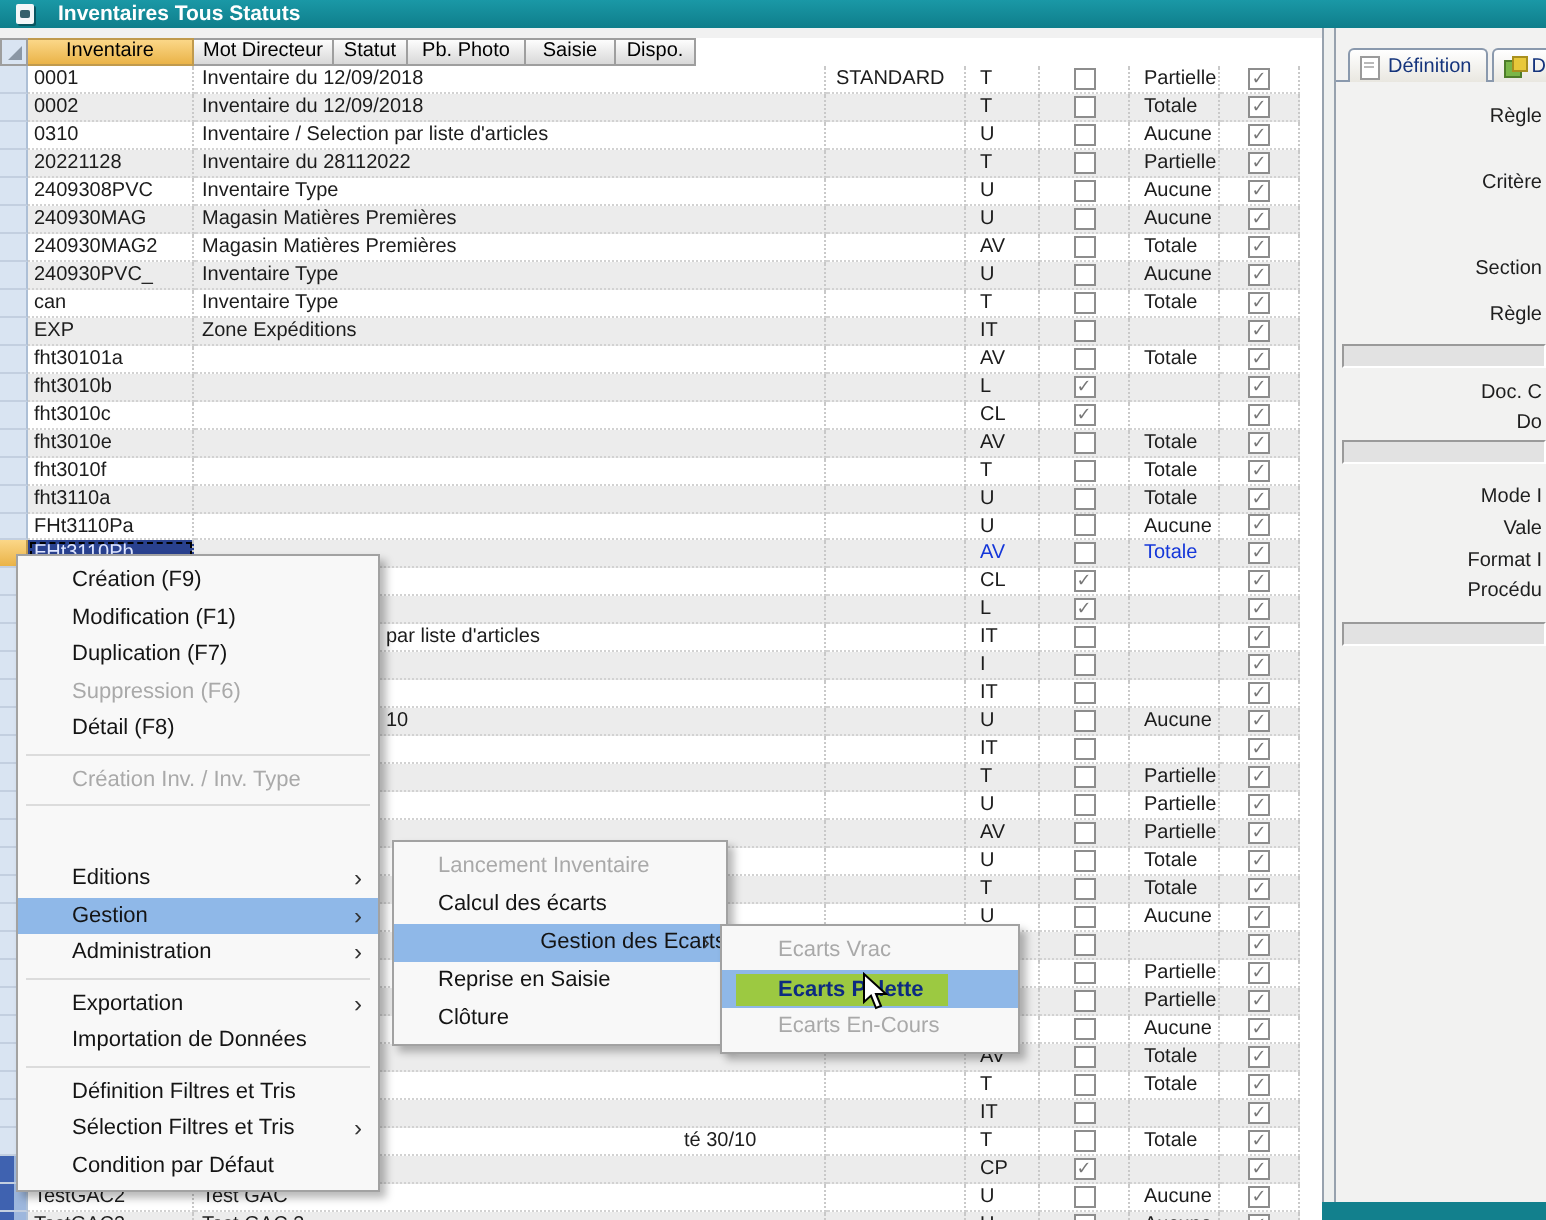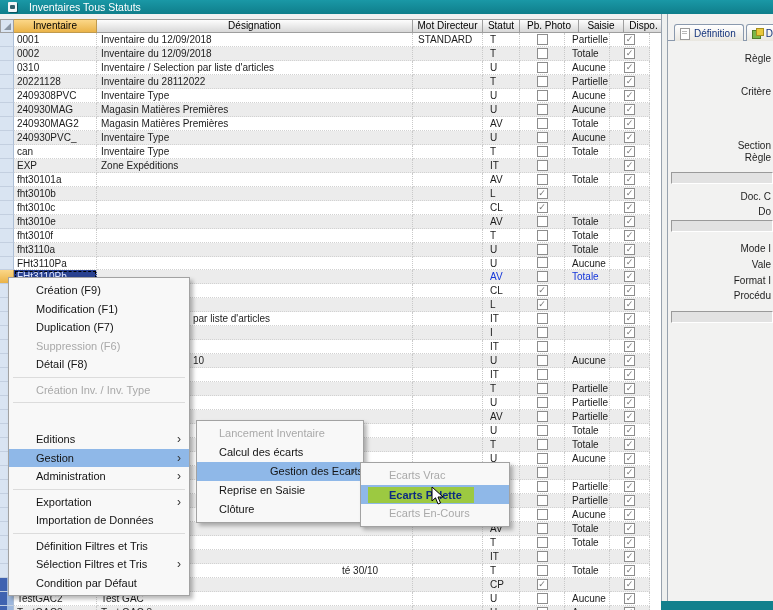--- a/index.html
+++ b/index.html
@@ -2,21 +2,21 @@
 <html><head>
 <meta charset="utf-8">
 <style>
   html,body{margin:0;padding:0}
   body{width:773px;height:610px;position:relative;overflow:hidden;
        font-family:"Liberation Sans",sans-serif;background:#ffffff;}
 
   
   .titlebar{position:absolute;left:0;top:0;width:773px;height:14px;
     background:linear-gradient(#1a98a6,#0f7e8b);color:#fff;font-size:10.5px;
-    font-weight:normal;display:flex;align-items:center;z-index:5;}
+    font-weight:bold;display:flex;align-items:center;z-index:5;}
   .app-icon{width:11px;height:10px;margin:0 10px 0 8px;position:relative;}
   .app-icon .pg{position:absolute;left:0;top:0;width:9px;height:10px;background:#f4f6f8;
     border-radius:1px;box-shadow:1px 1px 0 #0a5560;}
   .app-icon .dot{position:absolute;left:2px;top:3px;width:5px;height:4px;background:#35606b;border-radius:1px;}
   .gapstrip{position:absolute;left:0;top:14px;width:773px;height:5px;background:#f1f1f1;}
 
   
   .hdr{position:absolute;left:0;top:19px;height:14px;display:flex;z-index:2;}
   .hcell{box-sizing:border-box;height:14px;border:1px solid #9e9e9e;border-left:none;
     background:linear-gradient(#fdfdfd,#d8d8d8);font-size:10px;line-height:12px;
@@ -100,21 +100,20 @@
     </span>
   <span>Inventaires Tous Statuts</span>
 </div>
 <div class="gapstrip"></div>
 
 <div class="hdr">
   <div class="hcell first" style="width:14px">
       <span class="corner-tri"></span>
     </div>
   <div class="hcell sorted" style="width:83px">Inventaire</div>
-  <div class="hcell" style="width:316px">Désignation</div>
   <div class="hcell" style="width:70px">Mot Directeur</div>
   <div class="hcell" style="width:37px">Statut</div>
   <div class="hcell" style="width:59px">Pb. Photo</div>
   <div class="hcell" style="width:45px">Saisie</div>
   <div class="hcell" style="width:40px">Dispo.</div>
 </div>
 
 <div class="rows" id="rows">
     <div class="row">
       <div class="cell c-sel"></div>
@@ -760,21 +759,21 @@
         <span class="a"></span>
         <span class="b"></span>
       </span>
     <span>D</span>
   </div>
 </div>
 <div class="panelbody"></div>
 <div id="plabels">
     <div class="plabel" style="top: 53px;">Règle</div>
     <div class="plabel" style="top: 86px;">Critère</div>
-    <div class="plabel" style="top: 140px;">Section</div>
+    <div class="plabel" style="top: 129px;">Section</div>
     <div class="plabel" style="top: 152px;">Règle</div>
     <div class="plabel" style="top: 191px;">Doc. C</div>
     <div class="plabel" style="top: 206px;">Do</div>
     <div class="plabel" style="top: 243px; margin-left: 20px;">Mode I</div>
     <div class="plabel" style="top: 259px;">Vale</div>
     <div class="plabel" style="top: 275px;">Format I</div>
     <div class="plabel" style="top: 290px;">Procédu</div>
   </div>
 <div class="pbar" style="top:172px"></div>
 <div class="pbar" style="top:220px"></div>

